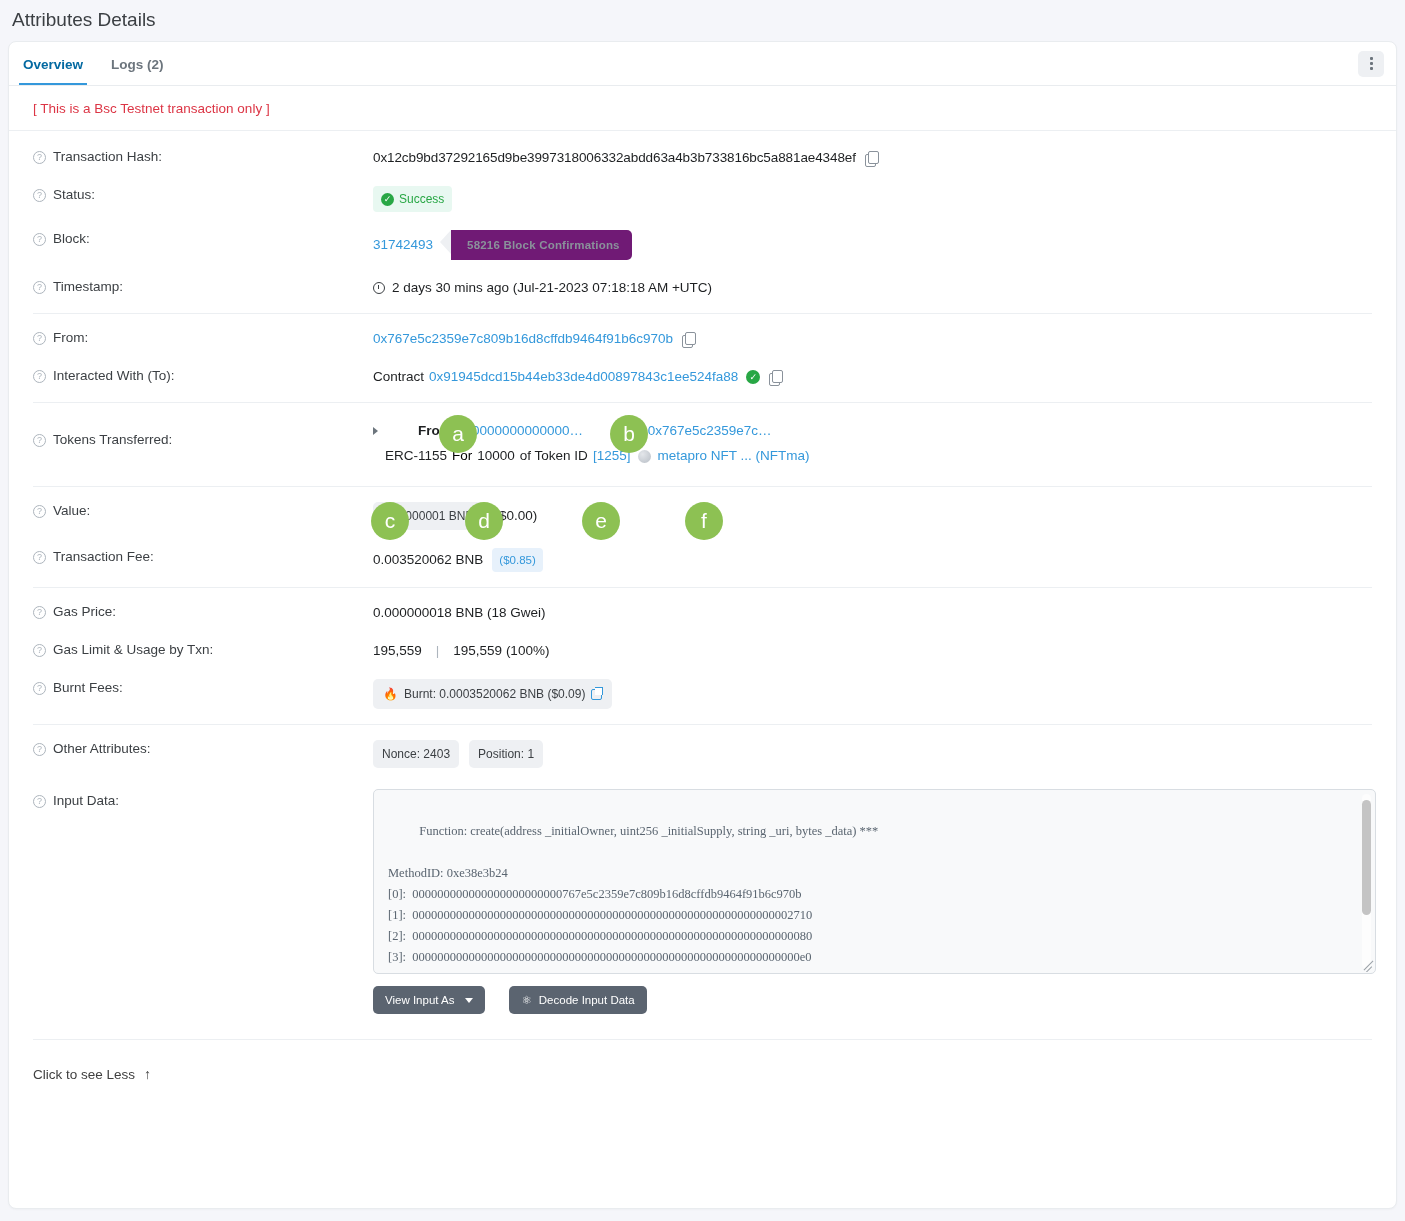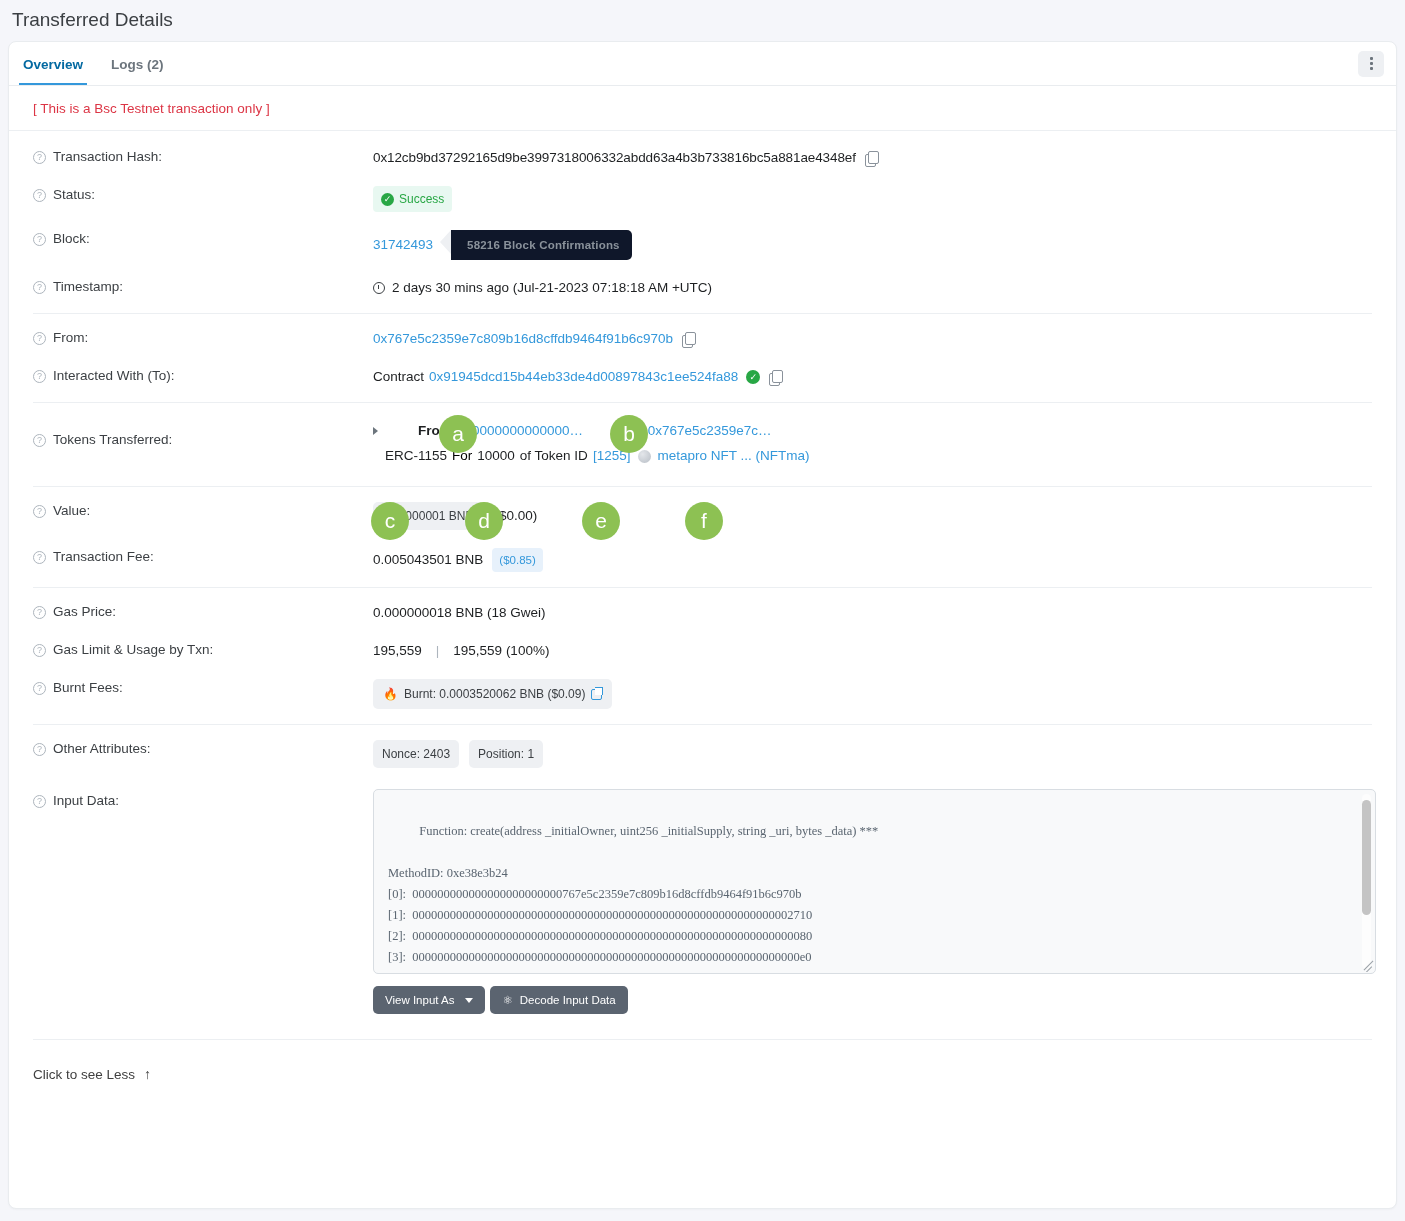--- a/index.html
+++ b/index.html
@@ -142,21 +142,21 @@
   }
   .check {
     width: 13px; height: 13px; border-radius: 50%;
     background: #28a745; color: #fff;
     font-size: 9px; line-height: 13px; text-align: center;
   }
 
   .confirm-wrap { display: inline-flex; align-items: center; }
   .confirm-badge {
     position: relative;
-    background: #0f172a;
+    background: #701a75;
     color: #8a929b;
     font-size: 11.5px;
     padding: 5px 12px 5px 16px;
     border-radius: 0 5px 5px 0;
     margin-left: 18px;
     font-weight: bold;
     letter-spacing: .2px;
   }
   .confirm-badge::before {
     content: "";
@@ -268,21 +268,21 @@
     position:absolute; right:1px; bottom:1px; width:13px; height:13px;
     overflow:hidden;
   }
   .resize-grip::before, .resize-grip::after {
     content:""; position:absolute; background:#9aa0a6; height:1px; width:13px;
     transform: rotate(-45deg); transform-origin: center;
   }
   .resize-grip::before { top:6px; left:1px; }
   .resize-grip::after { top:10px; left:4px; width:8px; }
 
-  .btn-row { display:flex; gap:5px; padding: 12px 0 0 0; }
+  .btn-row { display:flex; gap:24px; padding: 12px 0 0 0; }
   .btn {
     background:#5b6470; color:#fff; border-radius:5px;
     font-size:11.5px; padding:7px 12px;
     display:inline-flex; align-items:center; gap:7px; cursor:pointer;
     border: none;
     font-family: "Liberation Sans", sans-serif;
   }
   .chev-down {
     width:0;height:0;border-left:4px solid transparent;border-right:4px solid transparent;
     border-top:5px solid #fff; margin-left:4px;
@@ -293,21 +293,21 @@
     font-size: 13.5px;
     color: #404040;
     display: inline-flex; align-items: center; gap: 9px;
     cursor: pointer;
   }
   .arrow-up { font-size: 14px; }
 </style>
 </head>
 <body>
 
-<div class="page-title">Transferred Details</div>
+<div class="page-title">Attributes Details</div>
 
 <div class="card">
 
   <div class="tabbar">
     <div class="tab active">Overview</div>
     <div class="tab">Logs (2)</div>
     <div class="kebab">
       <i></i>
       <i></i>
       <i></i>
@@ -455,21 +455,21 @@
       </div>
     </div>
 
     
     <div class="row">
       <div class="lbl">
         <span class="q">?</span>
         <span>Transaction Fee:</span>
       </div>
       <div class="val">
-        <span>0.005043501 BNB</span>
+        <span>0.003520062 BNB</span>
         <span class="pill-blue">($0.85)</span>
       </div>
     </div>
 
     <div class="divider"></div>
 
     
     <div class="row">
       <div class="lbl">
         <span class="q">?</span>

